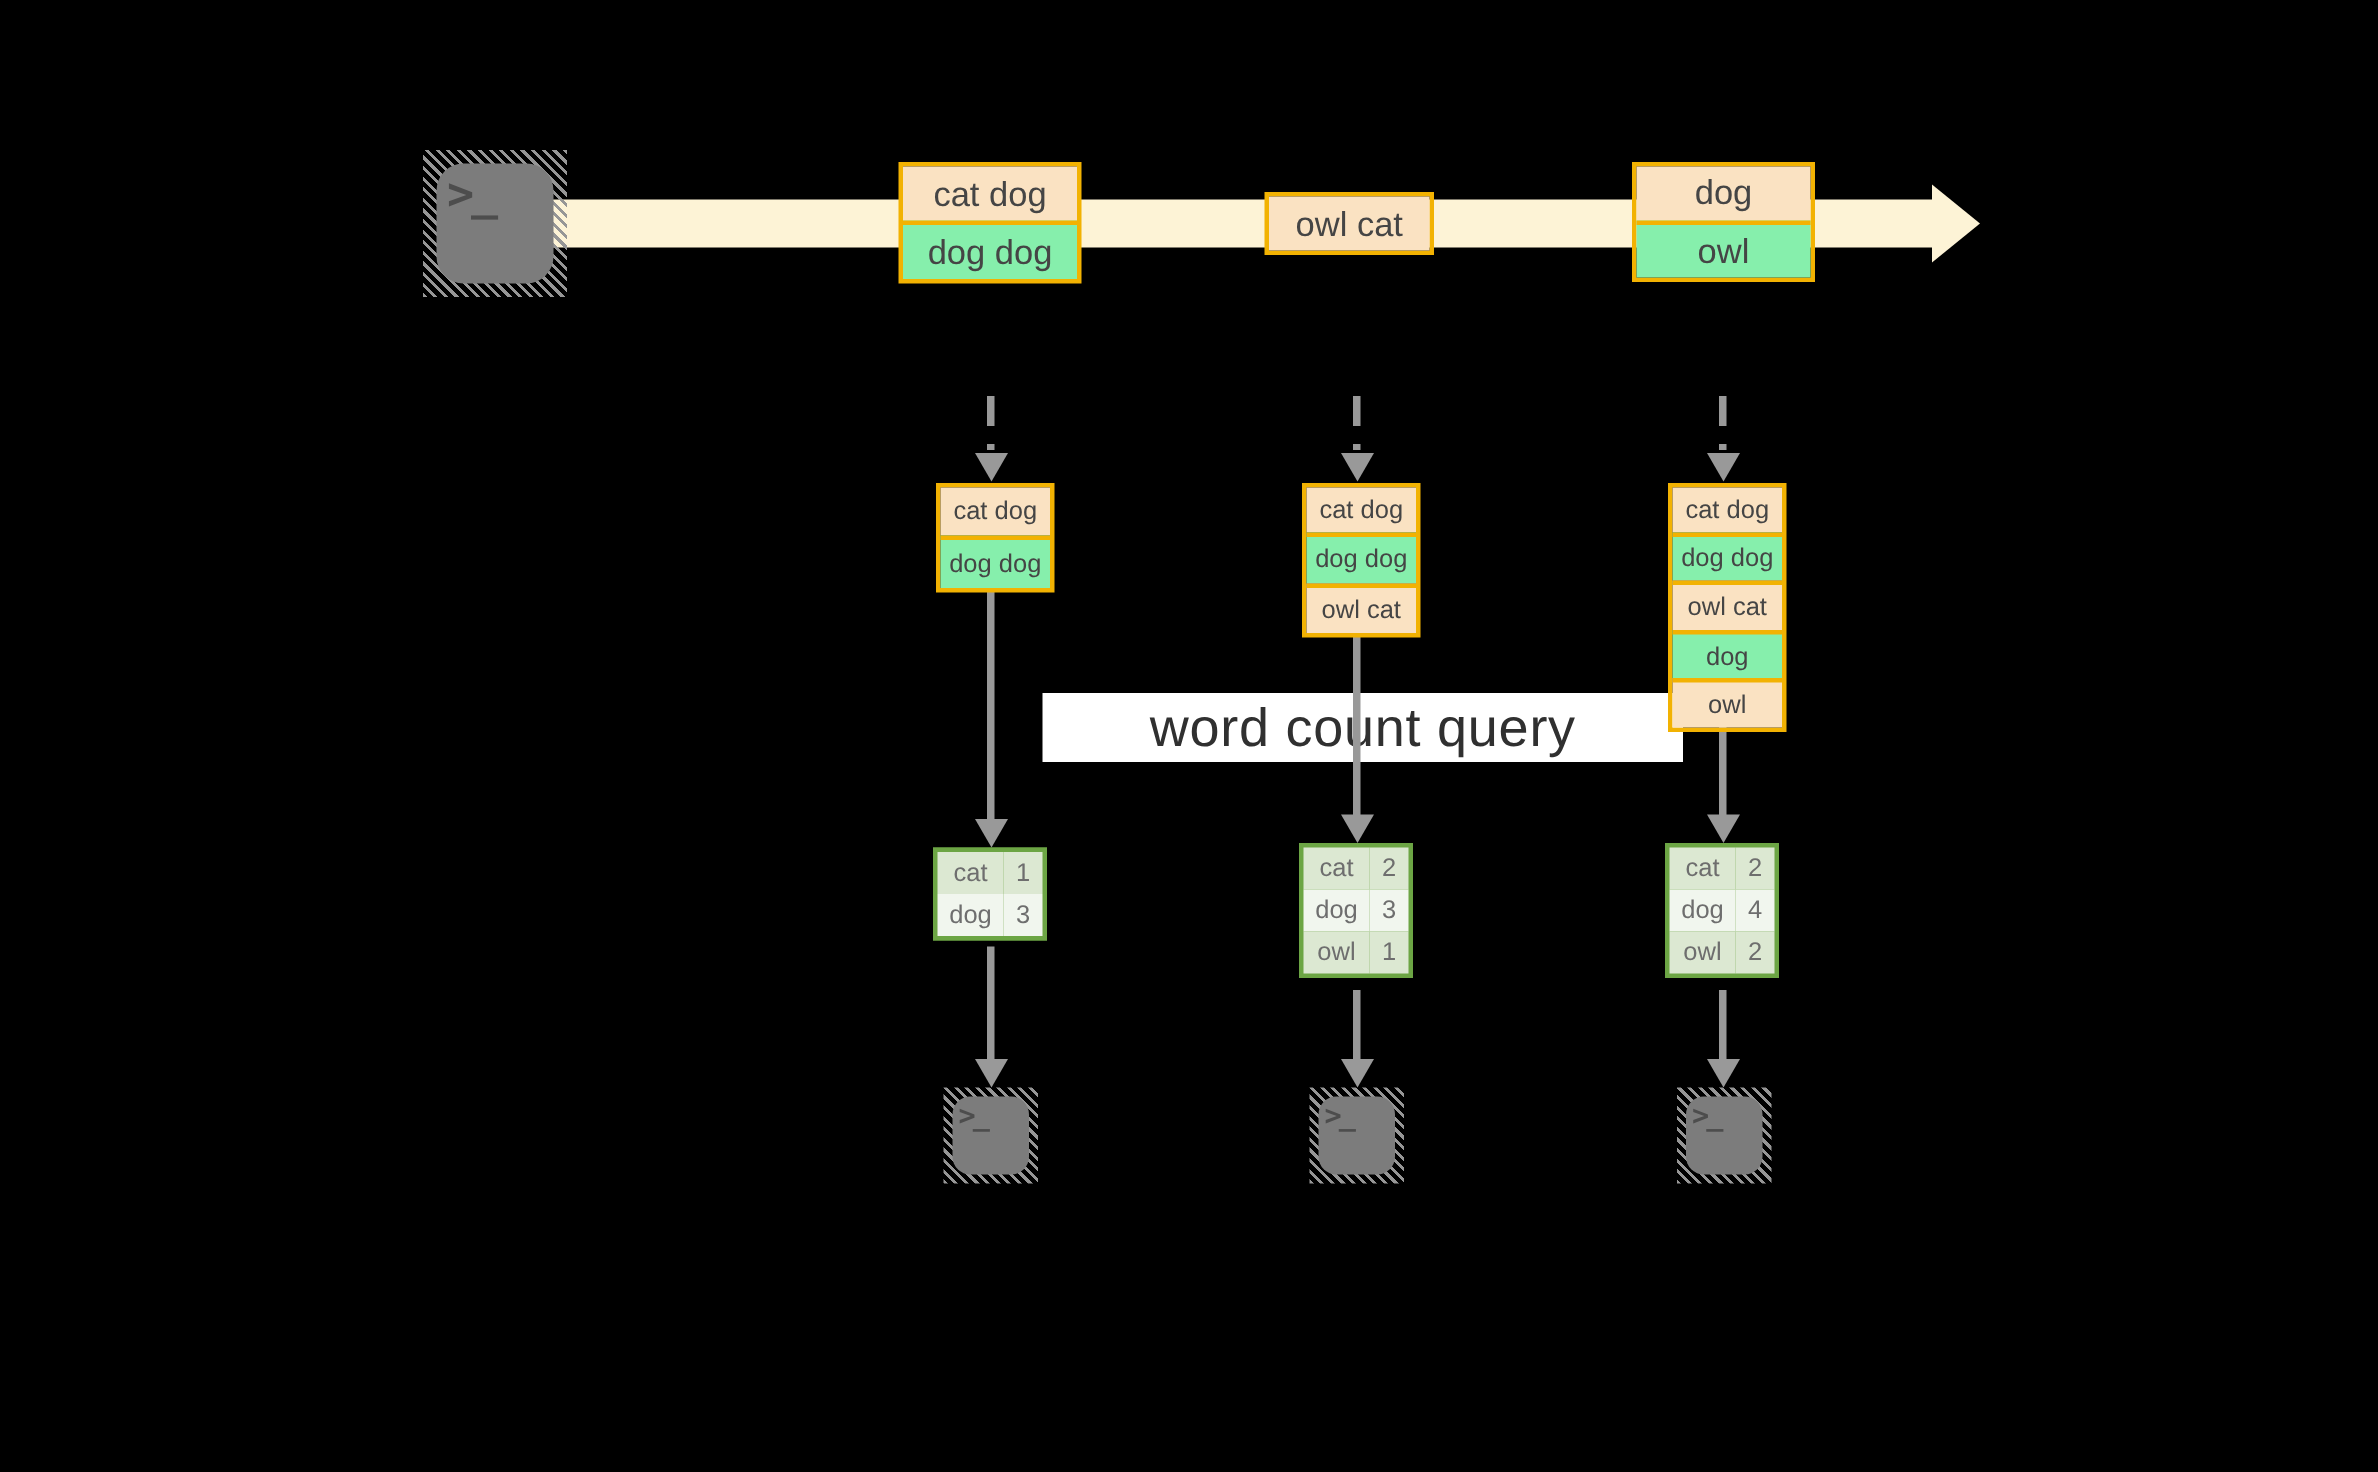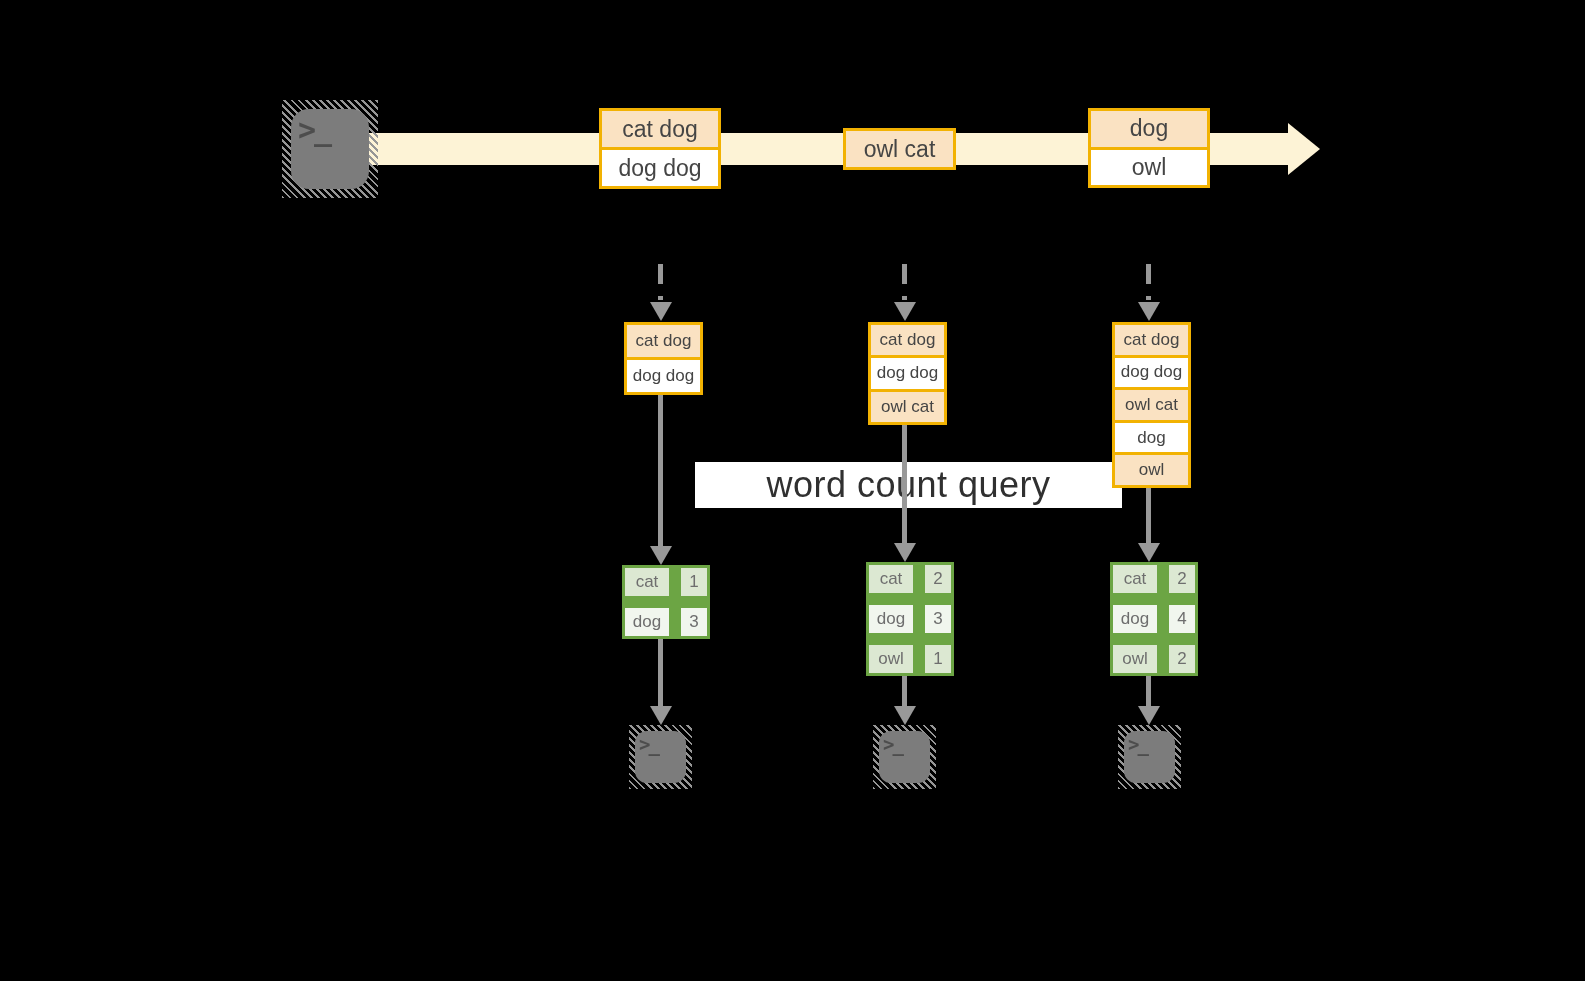--- a/index.html
+++ b/index.html
@@ -24,40 +24,40 @@
   .band-head{position:absolute;left:1288px;top:123px;width:0;height:0;z-index:1;
              border-top:26px solid transparent;border-bottom:26px solid transparent;
              border-left:32px solid #fdf3d6;}
 
   
   .obox{position:absolute;border:3px solid #f2b202;z-index:3;display:flex;flex-direction:column;}
   .obox .cell{flex:1;display:flex;align-items:center;justify-content:center;
               color:#454545;}
   .obox .cell + .cell{border-top:3px solid #f2b202;}
   .cell.dark{background:#fae2c2;}
-  .cell.light{background:#ffffff;}
+  .cell.light{background:#86efac;}
   .rec .cell{font-size:23px;}
   .st  .cell{font-size:17px;}
 
   
   .vline{position:absolute;width:5px;background:#999;z-index:2;}
   .vdash{position:absolute;width:5px;z-index:2;
          background:repeating-linear-gradient(to bottom,#999 0 20px,transparent 20px 32px);}
   .vhead{position:absolute;width:0;height:0;z-index:2;
          border-left:11px solid transparent;border-right:11px solid transparent;
          border-top:19px solid #999;}
 
   
   .qband{position:absolute;left:695px;top:462px;width:427px;height:46px;background:#fff;z-index:1;
          display:flex;align-items:center;justify-content:center;}
   .qband span{font-size:36px;font-weight:300;color:#303030;letter-spacing:0.5px;}
 
   
   .gtable{position:absolute;z-index:3;display:grid;grid-template-columns:44px 26px;
-          gap:12px;border:3px solid #6ca544;background:#6ca544;}
+          gap:0;border:3px solid #6ca544;background:#6ca544;}
   .gtable .gcell{height:28px;display:flex;align-items:center;justify-content:center;
                  font-size:17px;color:#6e6e6e;}
   .gcell.gdark{background:#dce8d2;}
   .gcell.glight{background:#f1f6ee;}
 </style>
 </head>
 <body>
 
 <div id="canvas">
 

